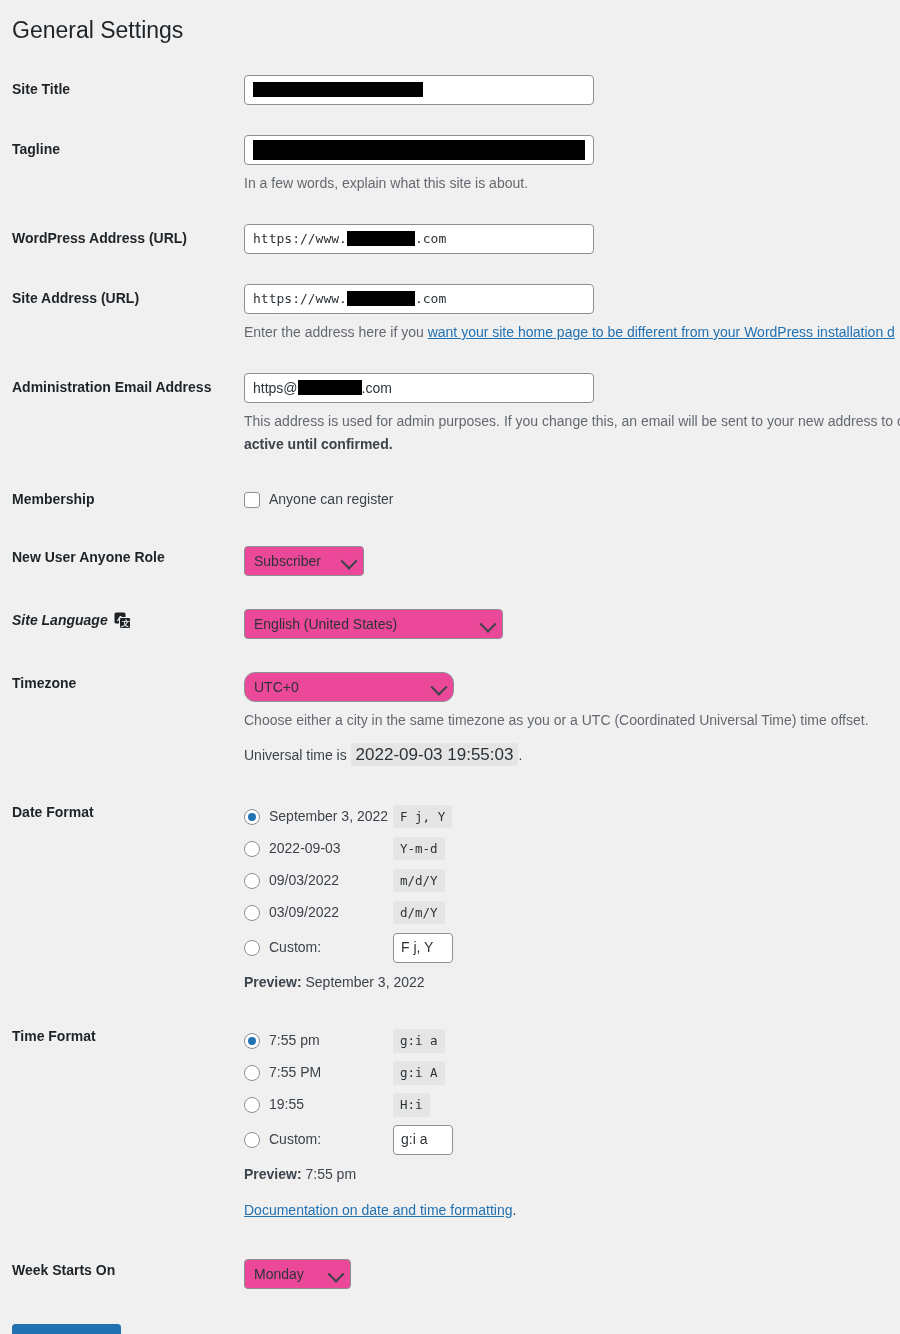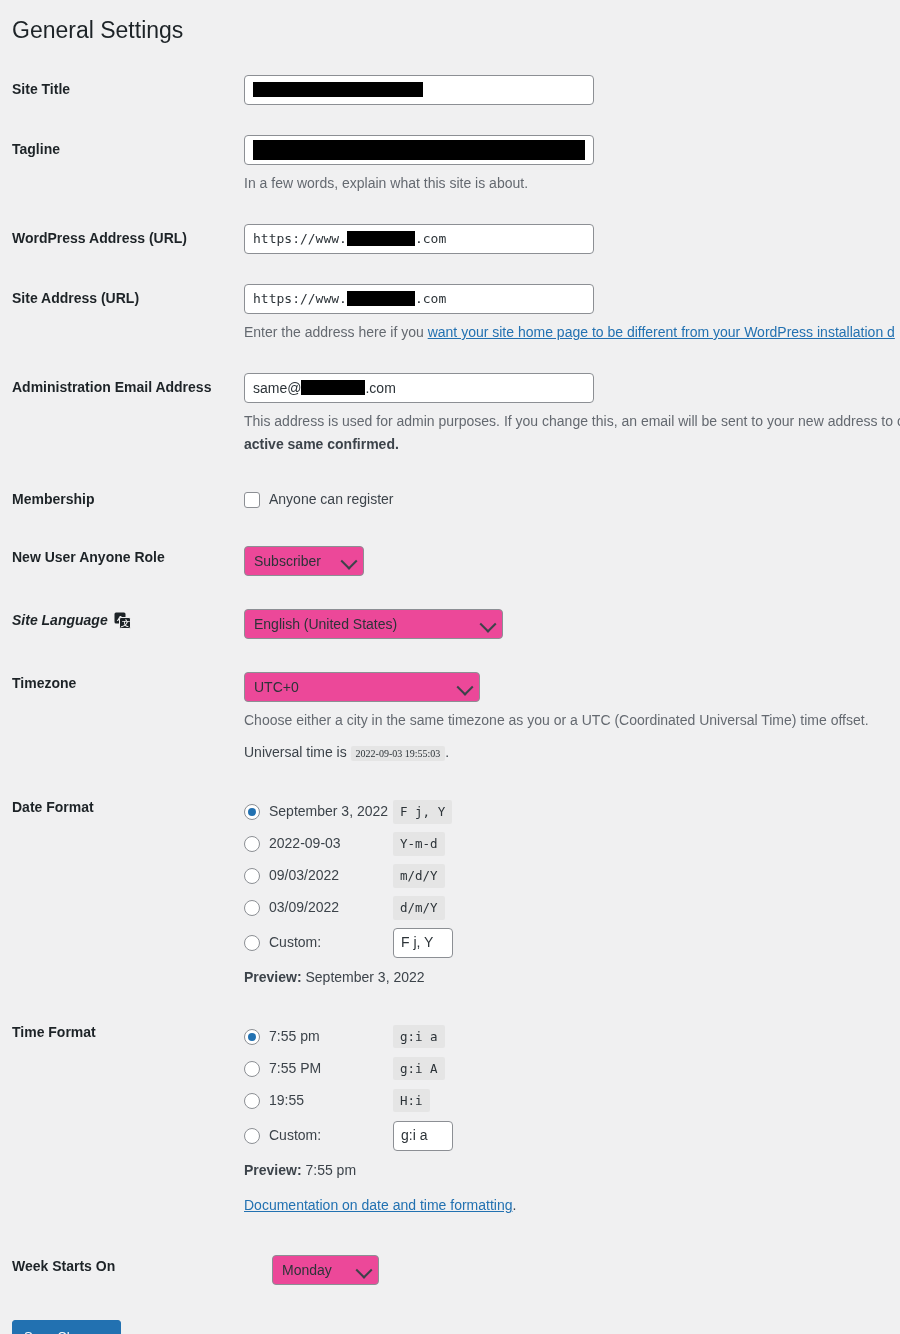--- a/index.html
+++ b/index.html
@@ -103,22 +103,22 @@
   .description b { color: #3c434a; font-weight: bold; }
 
   a.link {
     color: #2271b1;
     text-decoration: underline;
     text-align: center;
   }
 
   code.inline {
     background: #e5e5e5;
-    font-family: Liberation Serif, serif;
-    font-size: 10px;
+    font-family: Liberation Sans, sans-serif;
+    font-size: 17px;
     padding: 2px 5px;
     border-radius: 2px;
     color: #2c3338;
   }
 
   
   .wp-select {
     box-sizing: border-box;
     height: 30px;
     border: 1px solid #8c8f94;
@@ -140,22 +140,22 @@
     width: 10px;
     height: 10px;
     margin-top: -3px;
     border-right: 2px solid #3c434a;
     border-bottom: 2px solid #3c434a;
     transform: rotate(45deg) translate(-2px,-2px);
     transform-origin: center;
   }
   .sel-role { width: 120px; }
   .sel-lang { width: 259px; }
-  .sel-tz   { width: 236px; }
-  .sel-week { width: 107px; margin-left: 28px; }
+  .sel-tz   { width: 210px; border-radius: 11px; }
+  .sel-week { width: 107px; }
 
   
   .cb-row {
     display: flex;
     align-items: center;
     gap: 9px;
   }
   .wp-checkbox {
     width: 16px;
     height: 16px;
@@ -311,26 +311,26 @@
               <span>.com</span>
           </div>
           <p class="description"><span>Enter the address here if you </span><a class="link">want your site home page to be different from your WordPress installation d</a></p>
         </td>
       </tr>
 
       <tr>
         <th>Administration Email Address</th>
         <td>
           <div class="regular-text">
-            <span>same@</span>
+            <span>https@</span>
               <span class="redact" style="width:64px;"></span>
               <span>.com</span>
           </div>
           <p class="description">This address is used for admin purposes. If you change this, an email will be sent to your new address to c</p>
-          <p class="description" style="margin-top:2px;"><b>active same confirmed.</b></p>
+          <p class="description" style="margin-top:2px;"><b>active until confirmed.</b></p>
         </td>
       </tr>
 
       <tr>
         <th>Membership</th>
         <td style="padding-top:20px;">
           <div class="cb-row">
             <span class="wp-checkbox"></span>
             <span class="cb-label">Anyone can register</span>
           </div>

